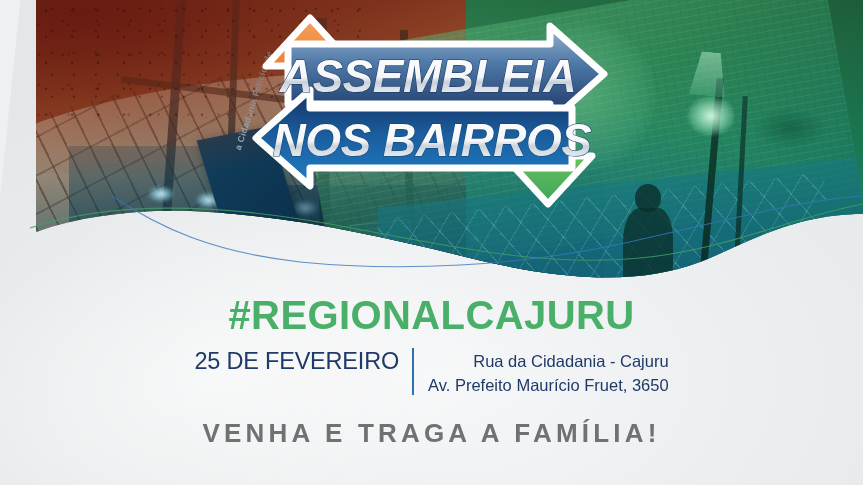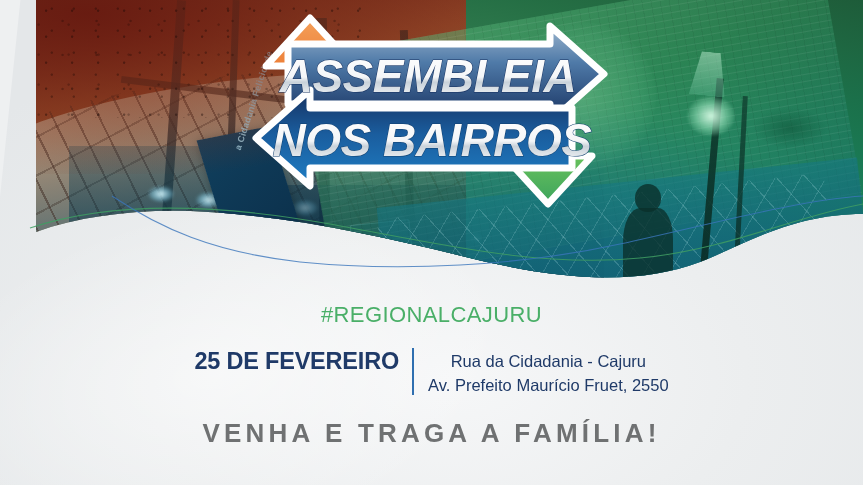--- a/index.html
+++ b/index.html
@@ -313,53 +313,53 @@
 
   
   .content {
     position: absolute;
     left: 0;
     top: 296px;
     width: 863px;
     text-align: center;
   }
   .hashtag {
-    font-size: 22px;
-    font-weight: normal;
+    font-size: 40px;
+    font-weight: bold;
     letter-spacing: 0.4px;
     color: #4aaf68;
     line-height: 38px;
     margin: 0;
     padding: 0;
   }
   .detail-row {
     display: flex;
     justify-content: center;
     align-items: stretch;
     margin-top: 12px;
     gap: 0;
   }
   .date-block {
     text-align: right;
     padding-right: 13px;
     color: #1f3a68;
-    font-weight: bold;
+    font-weight: normal;
     font-size: 23.5px;
     line-height: 30px;
     letter-spacing: -0.2px;
     white-space: nowrap;
   }
   .divider {
     width: 2px;
     background: #2f6fb0;
     margin: 2px 0 2px 0;
     flex: 0 0 2px;
   }
   .addr-block {
-    text-align: center;
+    text-align: right;
     padding-left: 14px;
     color: #1f3a68;
     font-size: 16.5px;
     line-height: 24px;
     font-weight: normal;
     white-space: nowrap;
     padding-top: 3px;
   }
   .tagline {
     margin-top: 20px;
@@ -473,20 +473,20 @@
 
     <div class="hashtag">#REGIONALCAJURU</div>
 
     <div class="detail-row">
       <div class="date-block">
         <div>25 DE FEVEREIRO</div>
       </div>
       <div class="divider"></div>
       <div class="addr-block">
         <div>Rua da Cidadania - Cajuru</div>
-        <div>Av. Prefeito Maurício Fruet, 2550</div>
+        <div>Av. Prefeito Maurício Fruet, 3650</div>
       </div>
     </div>
 
     <div class="tagline">VENHA E TRAGA A FAMÍLIA!</div>
   </div>
 
 </div>
 
 </body></html>

